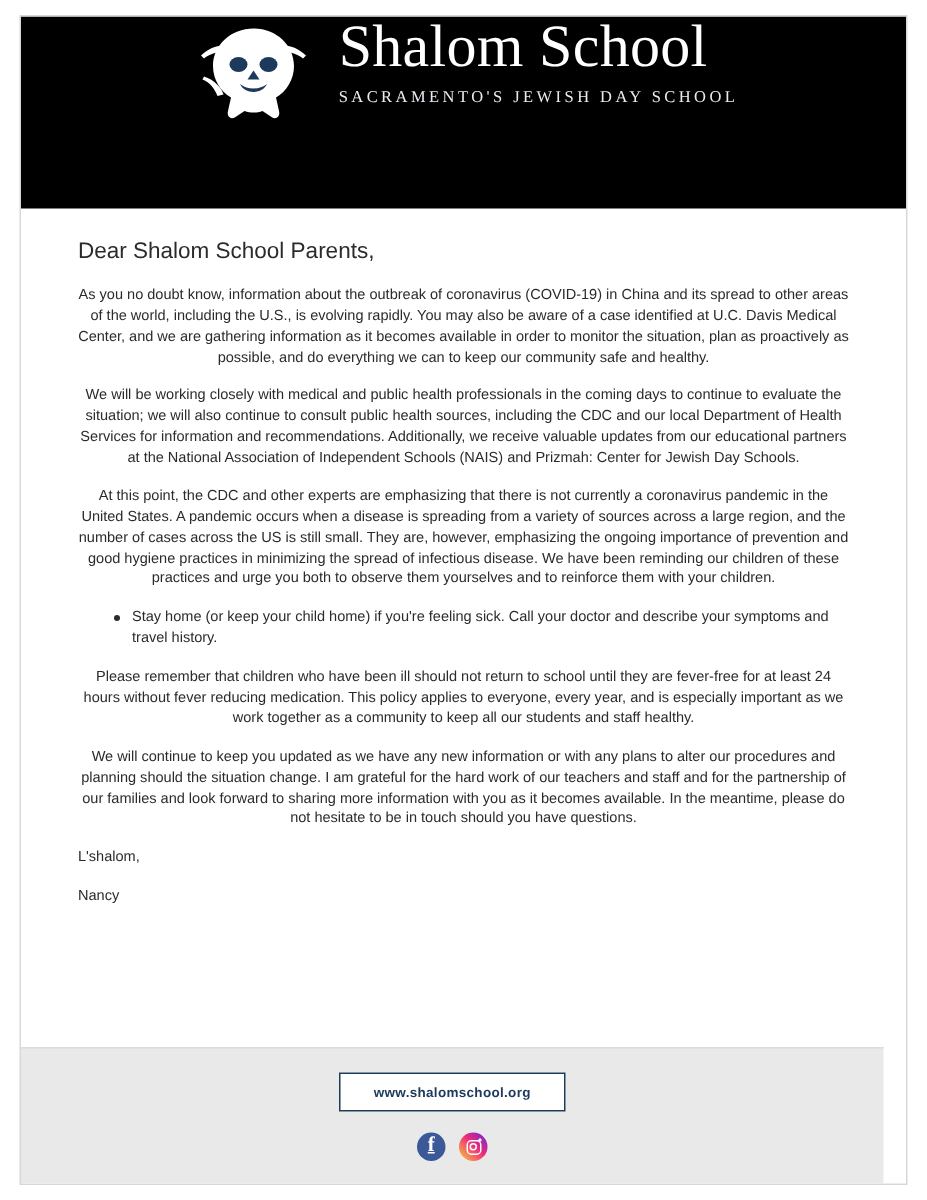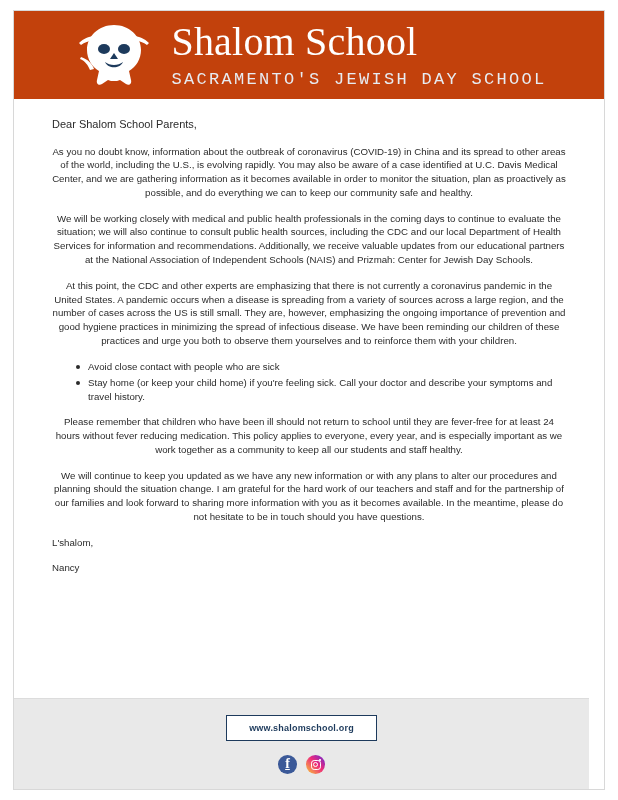--- a/index.html
+++ b/index.html
@@ -25,24 +25,23 @@
     width: 592px;
     height: 780px;
     background: #ffffff;
     border: 1px solid #d8d8d8;
     box-sizing: border-box;
     overflow: hidden;
     position: relative;
   }
   
   .header {
-    background: #c2410c;
-    height: 88px;
-    display: flex;
-    align-items: center;
+    background: #000000;
+    height: 128px;
+    display: flex;
     justify-content: center;
     gap: 14px;
     padding: 0 20px;
     box-sizing: border-box;
   }
   .logo-mark {
     width: 86px;
     height: 76px;
     position: relative;
     flex: 0 0 auto;
@@ -55,37 +54,37 @@
   }
   .logo-title {
     font-family: "Liberation Serif", serif;
     font-size: 40px;
     font-weight: normal;
     letter-spacing: 0.2px;
     color: #ffffff;
     white-space: nowrap;
   }
   .logo-sub {
-    font-family: Liberation Mono, monospace;
-    font-size: 17px;
+    font-family: Liberation Serif, serif;
+    font-size: 11px;
     letter-spacing: 2.3px;
     color: #e7ecf2;
     margin-top: 9px;
     white-space: nowrap;
   }
   
   .body-wrap {
     padding: 18px 38px 0 38px;
     color: #2b2b2b;
     font-size: 9.7px;
     line-height: 1.42;
   }
   .salutation {
     margin: 0 0 12px 0;
-    font-size: 11px;
+    font-size: 15px;
   }
   .para {
     margin: 0 0 12px 0;
     text-align: center;
   }
   ul.bullets {
     margin: 0 0 12px 0;
     padding-left: 36px;
     list-style: none;
   }
@@ -221,21 +220,20 @@
       </div>
     </div>
 
     <div class="body-wrap">
       <p class="salutation">Dear Shalom School Parents,</p>
       <p class="para">As you no doubt know, information about the outbreak of coronavirus (COVID-19) in China and its spread to other areas of the world, including the U.S., is evolving rapidly. You may also be aware of a case identified at U.C. Davis Medical Center, and we are gathering information as it becomes available in order to monitor the situation, plan as proactively as possible, and do everything we can to keep our community safe and healthy.</p>
       <p class="para">We will be working closely with medical and public health professionals in the coming days to continue to evaluate the situation; we will also continue to consult public health sources, including the CDC and our local Department of Health Services for information and recommendations. Additionally, we receive valuable updates from our educational partners at the National Association of Independent Schools (NAIS) and Prizmah: Center for Jewish Day Schools.</p>
       <p class="para">At this point, the CDC and other experts are emphasizing that there is not currently a coronavirus pandemic in the United States. A pandemic occurs when a disease is spreading from a variety of sources across a large region, and the number of cases across the US is still small. They are, however, emphasizing the ongoing importance of prevention and good hygiene practices in minimizing the spread of infectious disease. We have been reminding our children of these practices and urge you both to observe them yourselves and to reinforce them with your children.</p>
 
       <ul class="bullets">
-        <li>Avoid close contact with people who are sick</li>
         <li>Stay home (or keep your child home) if you're feeling sick. Call your doctor and describe your symptoms and travel history.</li>
       </ul>
 
       <p class="para">Please remember that children who have been ill should not return to school until they are fever-free for at least 24 hours without fever reducing medication. This policy applies to everyone, every year, and is especially important as we work together as a community to keep all our students and staff healthy.</p>
       <p class="para">We will continue to keep you updated as we have any new information or with any plans to alter our procedures and planning should the situation change. I am grateful for the hard work of our teachers and staff and for the partnership of our families and look forward to sharing more information with you as it becomes available. In the meantime, please do not hesitate to be in touch should you have questions.</p>
 
       <p class="sign">L'shalom,</p>
       <p class="sign-name">Nancy</p>
     </div>
 

